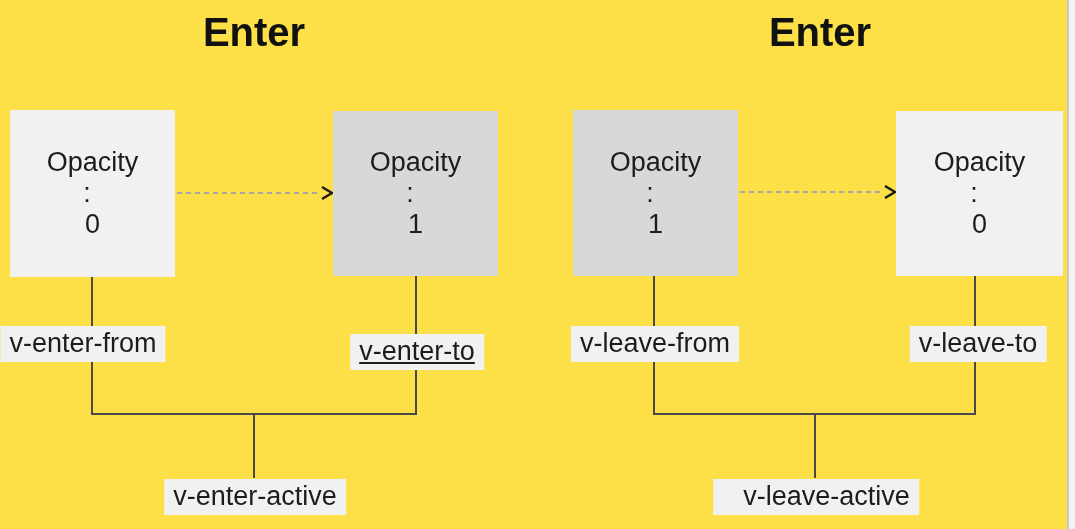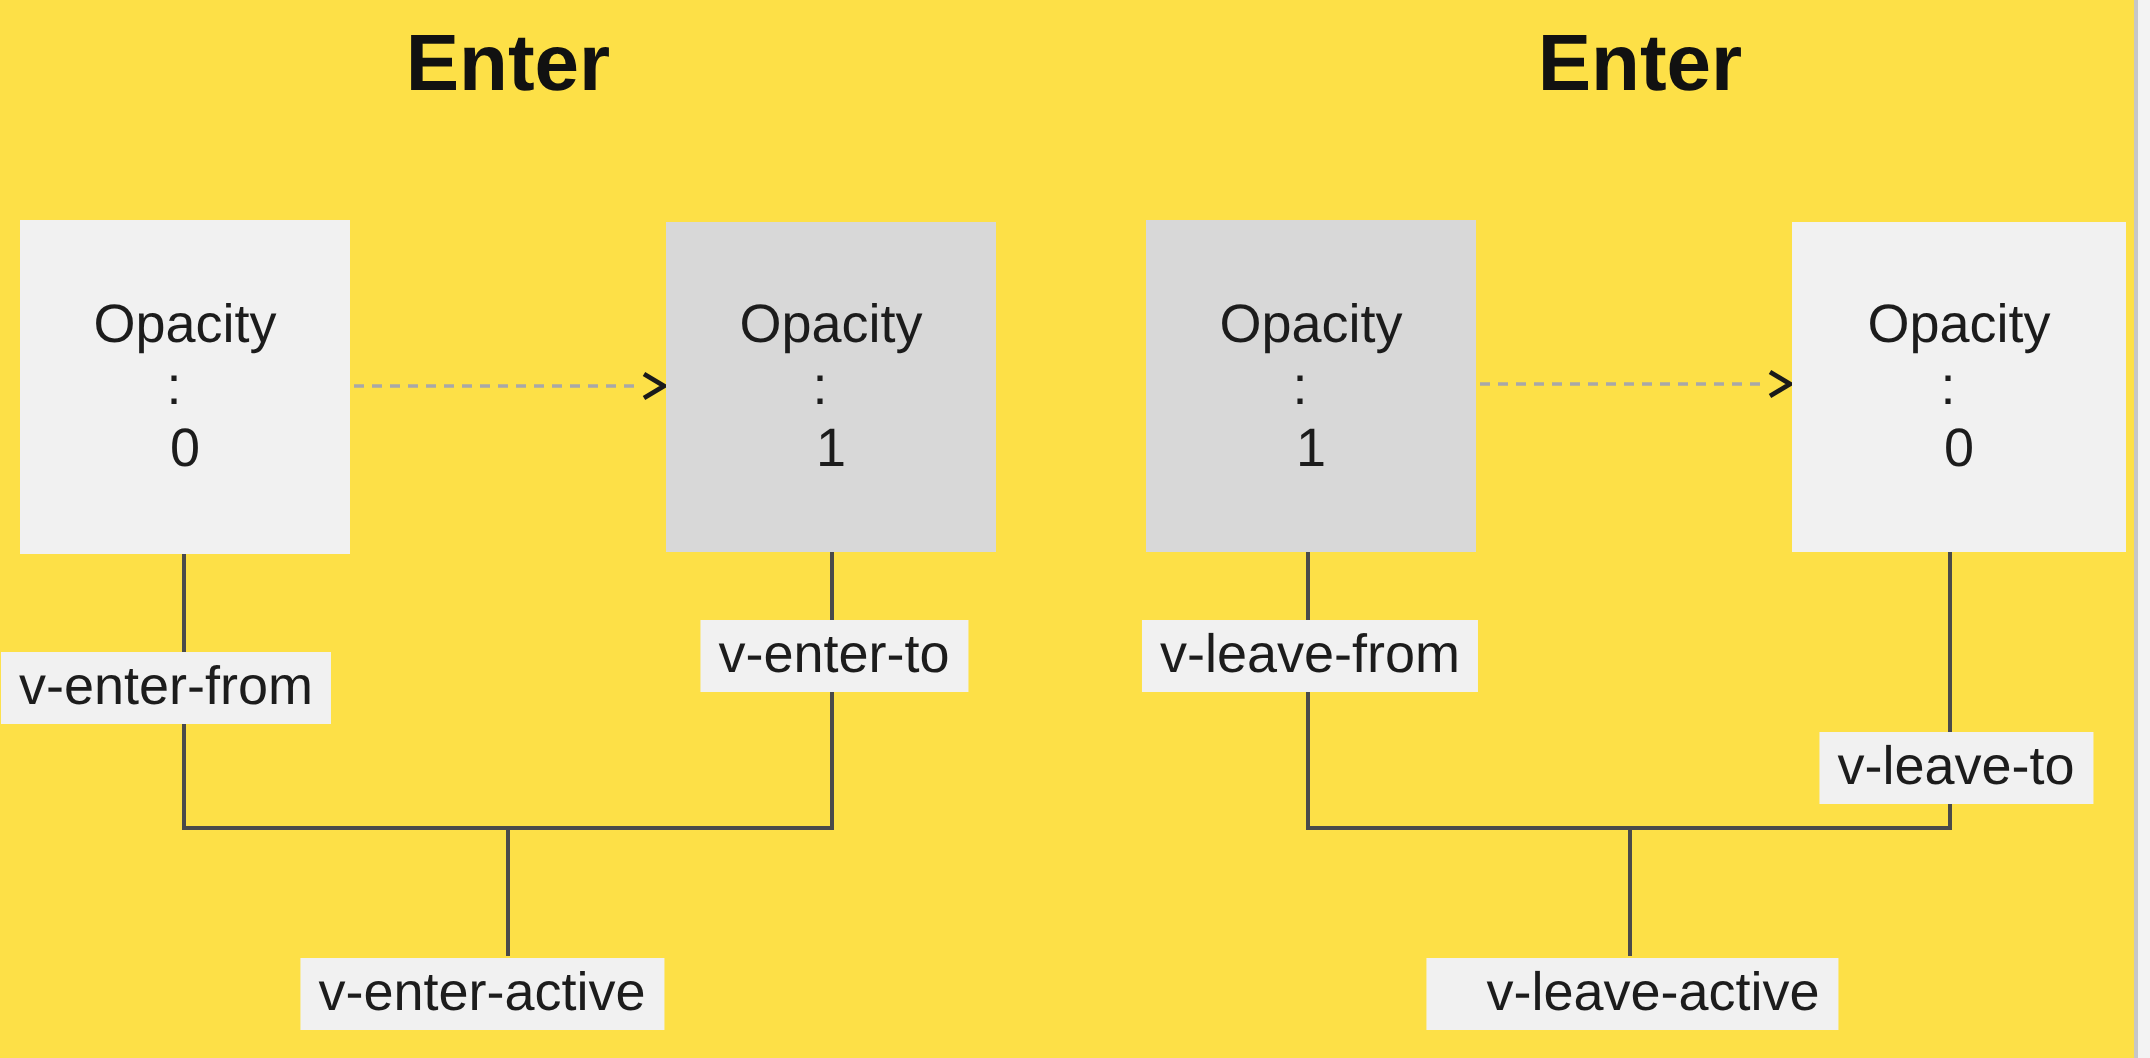--- a/index.html
+++ b/index.html
@@ -52,24 +52,24 @@
   .leave .vline-active{left:814px;top:414px;height:64px;}
 
   .class-label{
     position:absolute;
     transform:translateX(-50%);
     background:#f1f1f1;color:#1c1c1c;
     font-size:27px;line-height:1.1;
     padding:3px 9px;white-space:nowrap;
   }
   .enter .label-from{left:83px;top:326px;}
-  .enter .label-to{left:417px;top:310px;}
-  .enter .label-active{left:241px;top:479px;}
-  .leave .label-from{left:655px;top:310px;}
-  .leave .label-to{left:978px;top:326px;margin-top:40px;}
+  .enter .label-to{left:417px;top:334px;text-decoration:underline;}
+  .enter .label-active{left:255px;top:479px;}
+  .leave .label-from{left:655px;top:326px;}
+  .leave .label-to{left:978px;top:326px;}
   .leave .label-active{left:816px;top:479px;padding-left:30px;}
 
   .page-edge{
     position:absolute;right:0;top:0;bottom:0;width:6px;
     background:#f3f3f3;border-left:2px solid #c6c6c6;
   }
 </style>
 </head>
 <body>
 

